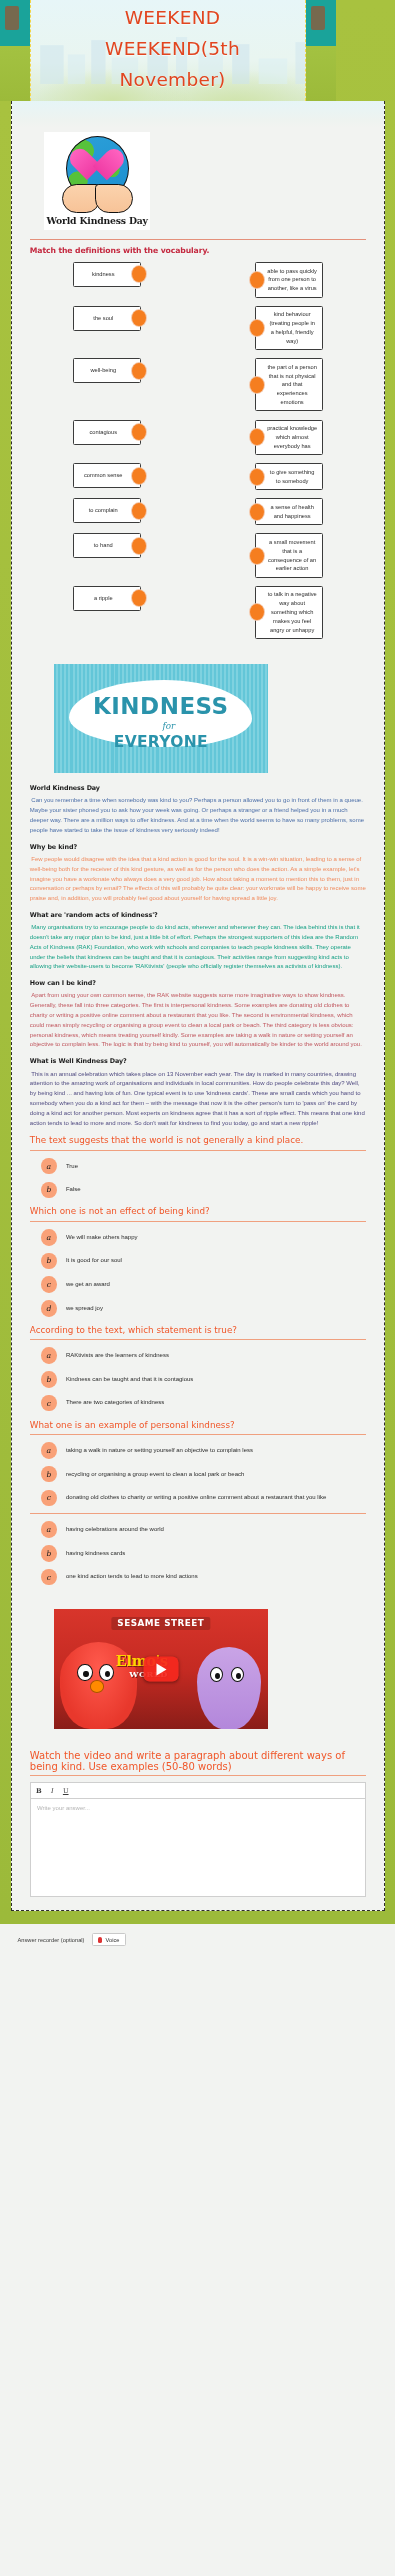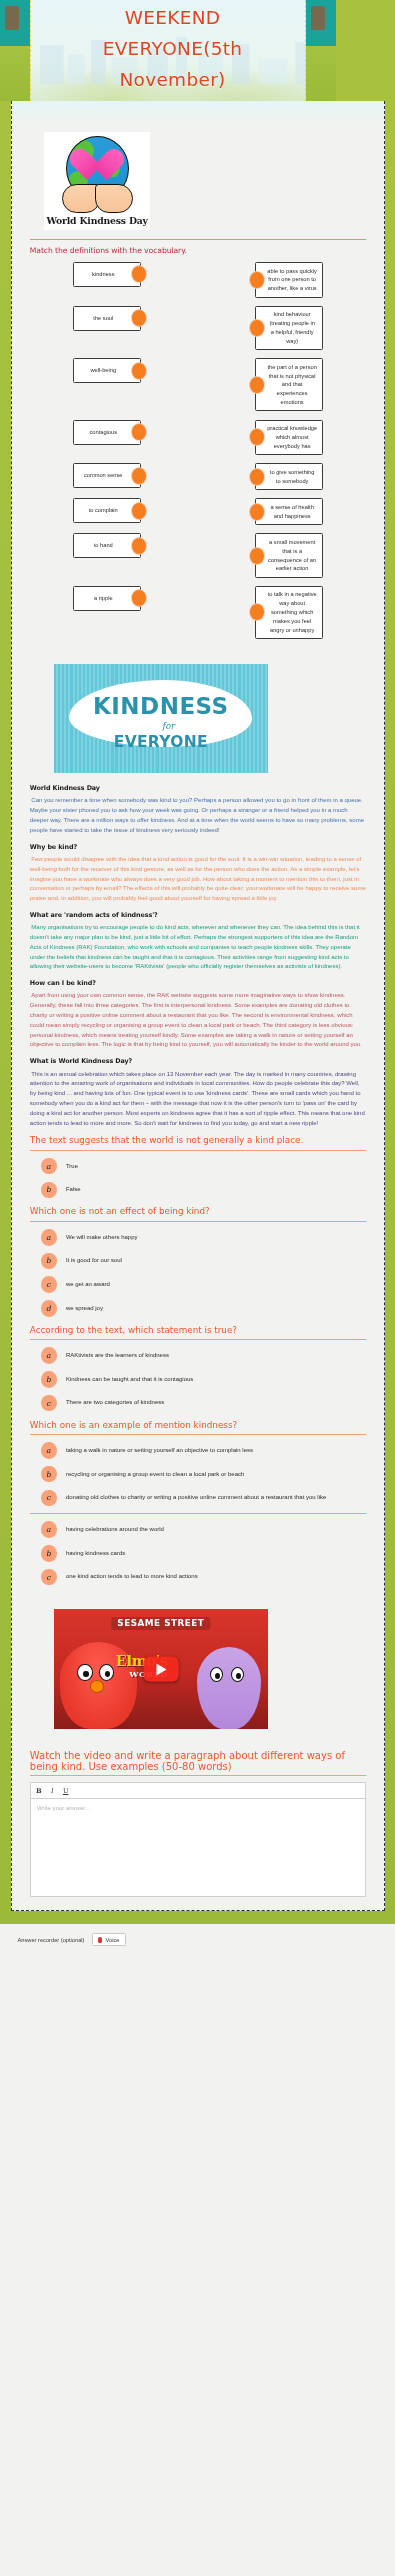--- a/index.html
+++ b/index.html
@@ -140,21 +140,21 @@
     color: #1c1c1c;
     letter-spacing: -0.2px;
     margin-top: 1px;
     padding-bottom: 2.1px;
   }
 
   .rule { border: 0; border-top: 0.5px solid #e4907b; margin: 8.2px 0 6.2px; }
 
   .match-heading {
     font-family: "DejaVu Sans", sans-serif;
-    font-weight: 400;
+    font-weight: 700;
     font-size: 7.7px;
     color: #c4283f;
     letter-spacing: -0.1px;
     margin: 2.1px 0 7.2px;
   }
 
   
   .match-grid { position: relative; }
   .match-row {
     display: flex;
@@ -383,21 +383,21 @@
       <rect x="448" y="46" width="56" height="50" fill="#dcf0f4"></rect>
       <rect x="520" y="14" width="30" height="82" fill="#d2e7ef"></rect>
       <rect x="566" y="40" width="56" height="56" fill="#d9edf2"></rect>
     </svg>
     <div class="banner-side left"></div>
     <div class="banner-side right"></div>
     <div class="banner-dash l"></div>
     <div class="banner-dash r"></div>
     <div class="banner-title">
       <div>WEEKEND</div>
-      <div>EVERYONE(5th</div>
+      <div>WEEKEND(5th</div>
       <div>November)</div>
     </div>
   </div>
 
   <div class="sheet-wrap">
   <div class="sheet">
     <div class="sheet-top-fade"></div>
 
     <div class="inner">
 
@@ -549,21 +549,21 @@
 
       <div class="read" id="reading">
             <h3>World Kindness Day</h3>
             <p class="c-blue">Can you remember a time when somebody was kind to you? Perhaps a person allowed you to go in front of them in a queue. Maybe your sister phoned you to ask how your week was going. Or perhaps a stranger or a friend helped you in a much deeper way. There are a million ways to offer kindness. And at a time when the world seems to have so many problems, some people have started to take the issue of kindness very seriously indeed!</p>
             <h3>Why be kind?</h3>
             <p class="c-orange">Few people would disagree with the idea that a kind action is good for the soul. It is a win-win situation, leading to a sense of well-being both for the receiver of this kind gesture, as well as for the person who does the action. As a simple example, let's imagine you have a workmate who always does a very good job. How about taking a moment to mention this to them, just in conversation or perhaps by email? The effects of this will probably be quite clear: your workmate will be happy to receive some praise and, in addition, you will probably feel good about yourself for having spread a little joy.</p>
             <h3>What are 'random acts of kindness'?</h3>
             <p class="c-green">Many organisations try to encourage people to do kind acts, wherever and whenever they can. The idea behind this is that it doesn't take any major plan to be kind, just a little bit of effort. Perhaps the strongest supporters of this idea are the Random Acts of Kindness (RAK) Foundation, who work with schools and companies to teach people kindness skills. They operate under the beliefs that kindness can be taught and that it is contagious. Their activities range from suggesting kind acts to allowing their website-users to become 'RAKtivists' (people who officially register themselves as activists of kindness).</p>
             <h3>How can I be kind?</h3>
             <p class="c-red">Apart from using your own common sense, the RAK website suggests some more imaginative ways to show kindness. Generally, these fall into three categories. The first is interpersonal kindness. Some examples are donating old clothes to charity or writing a positive online comment about a restaurant that you like. The second is environmental kindness, which could mean simply recycling or organising a group event to clean a local park or beach. The third category is less obvious: personal kindness, which means treating yourself kindly. Some examples are taking a walk in nature or setting yourself an objective to complain less. The logic is that by being kind to yourself, you will automatically be kinder to the world around you.</p>
-            <h3>What is World Kindness Day?</h3>
+            <h3>What is Well Kindness Day?</h3>
             <p class="c-purple">This is an annual celebration which takes place on 13 November each year. The day is marked in many countries, drawing attention to the amazing work of organisations and individuals in local communities. How do people celebrate this day? Well, by being kind ... and having lots of fun. One typical event is to use 'kindness cards'. These are small cards which you hand to somebody when you do a kind act for them – with the message that now it is the other person's turn to 'pass on' the card by doing a kind act for another person. Most experts on kindness agree that it has a sort of ripple effect. This means that one kind action tends to lead to more and more. So don't wait for kindness to find you today, go and start a new ripple!</p>
           </div>
 
       <div id="questions">
             <div class="qblock">
               <div class="qtitle">The text suggests that the world is not generally a kind place.</div>
               <hr class="qline">
               <div class="opt">
                 <span class="bubble">a</span>
                 <span class="opt-text">True</span>
@@ -603,21 +603,21 @@
               <div class="opt">
                 <span class="bubble">b</span>
                 <span class="opt-text">Kindness can be taught and that it is contagious</span>
               </div>
               <div class="opt">
                 <span class="bubble">c</span>
                 <span class="opt-text">There are two categories of kindness</span>
               </div>
             </div>
             <div class="qblock">
-              <div class="qtitle">Which one is an example of mention kindness?</div>
+              <div class="qtitle">What one is an example of personal kindness?</div>
               <hr class="qline">
               <div class="opt">
                 <span class="bubble">a</span>
                 <span class="opt-text">taking a walk in nature or setting yourself an objective to complain less</span>
               </div>
               <div class="opt">
                 <span class="bubble">b</span>
                 <span class="opt-text">recycling or organising a group event to clean a local park or beach</span>
               </div>
               <div class="opt">

